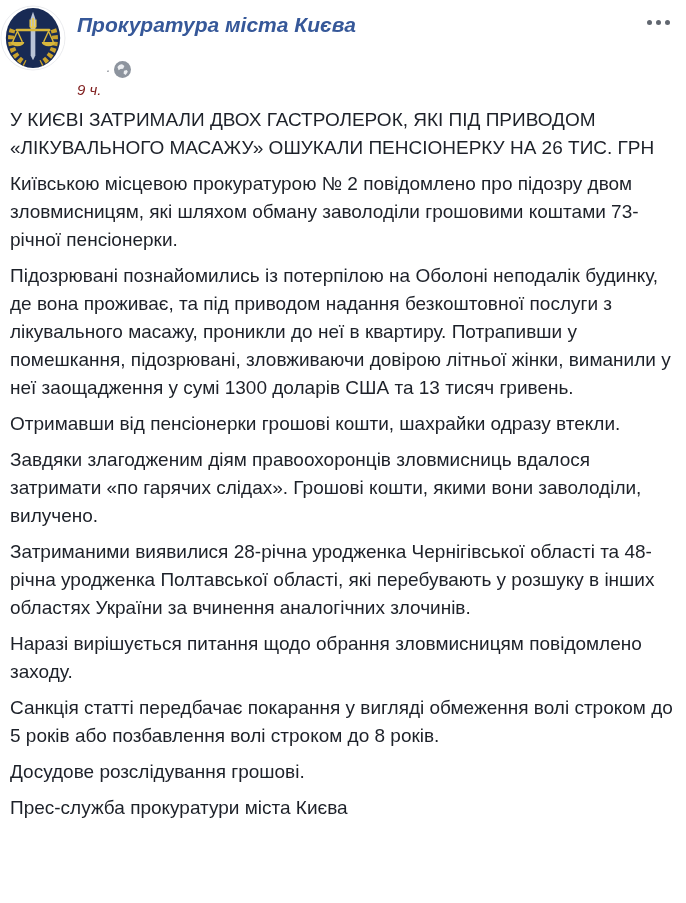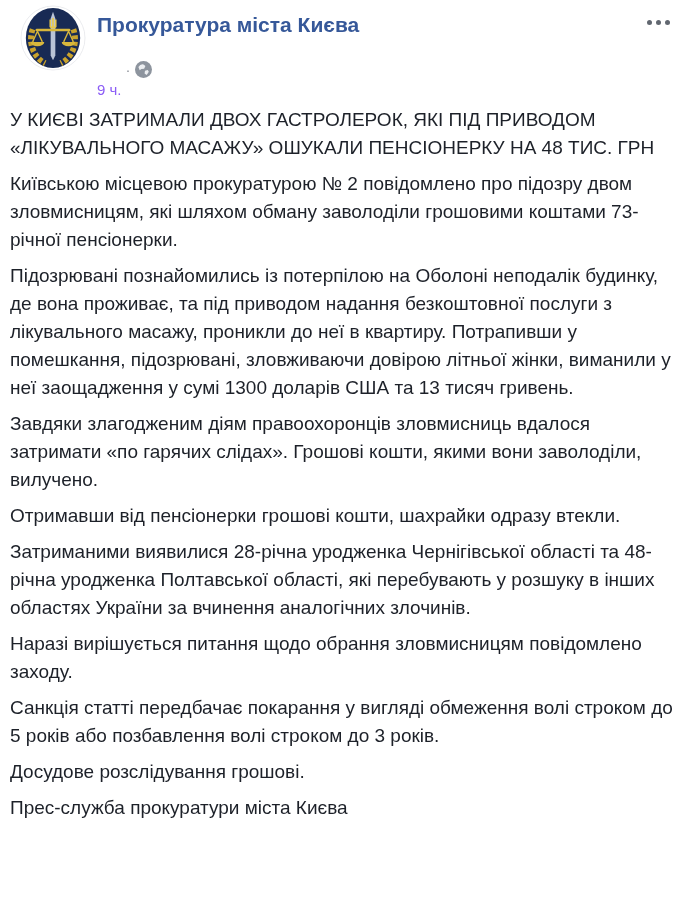--- a/index.html
+++ b/index.html
@@ -1,24 +1,24 @@
 <!DOCTYPE html>
 <html><head>
 <meta charset="utf-8">
 <style>
   html,body{margin:0;padding:0;background:#ffffff;}
   body{font-family:"Liberation Sans",sans-serif;color:#1d2129;-webkit-font-smoothing:antialiased;}
   .post{width:686px;background:#fff;box-sizing:border-box;}
-  .post-header{display:flex;align-items:flex-start;padding:5px 10px 2px 20px;position:relative;}
+  .post-header{display:flex;align-items:flex-start;padding:5px 10px 2px 0;position:relative;font-style:italic;}
   .avatar{display:block;width:66px;height:66px;border-radius:50%;overflow:hidden;flex:0 0 66px;cursor:pointer;}
   .avatar svg{display:block;}
   .header-text{margin-left:11px;padding-top:8px;}
   .page-name{color:#365899;font-weight:bold;font-size:21px;line-height:1.15;text-decoration:none;cursor:pointer;display:inline-block;}
   .meta{display:flex;align-items:center;margin-top:5px;color:#90949c;font-size:15px;line-height:1;}
-  .timestamp{color:#8b5cf6;text-decoration:none;cursor:pointer;margin-top:40px;}
+  .timestamp{color:#7f1d1d;text-decoration:none;cursor:pointer;margin-top:40px;}
   .meta-sep{margin:0 4px;}
   .globe{display:inline-flex;}
   .more-btn{position:absolute;right:12px;top:14px;display:flex;gap:4px;padding:6px 4px;cursor:pointer;border-radius:3px;}
   .more-dot{width:5px;height:5px;border-radius:50%;background:#616770;}
   .post-body{padding:7px 10px 0 10px;font-size:19px;line-height:28px;color:#1d2129;}
   .post-body p{margin:0 0 8px 0;}
 </style>
 </head>
 <body>
 
@@ -59,25 +59,25 @@
 
     <div class="more-btn" title="">
       <span class="more-dot"></span>
       <span class="more-dot"></span>
       <span class="more-dot"></span>
     </div>
 
   </div>
 
   <div class="post-body">
-    <p>У КИЄВІ ЗАТРИМАЛИ ДВОХ ГАСТРОЛЕРОК, ЯКІ ПІД ПРИВОДОМ «ЛІКУВАЛЬНОГО МАСАЖУ» ОШУКАЛИ ПЕНСІОНЕРКУ НА 48 ТИС. ГРН</p>
+    <p>У КИЄВІ ЗАТРИМАЛИ ДВОХ ГАСТРОЛЕРОК, ЯКІ ПІД ПРИВОДОМ «ЛІКУВАЛЬНОГО МАСАЖУ» ОШУКАЛИ ПЕНСІОНЕРКУ НА 26 ТИС. ГРН</p>
     <p>Київською місцевою прокуратурою № 2 повідомлено про підозру двом зловмисницям, які шляхом обману заволоділи грошовими коштами 73-річної пенсіонерки.</p>
     <p>Підозрювані познайомились із потерпілою на Оболоні неподалік будинку, де вона проживає, та під приводом надання безкоштовної послуги з лікувального масажу, проникли до неї в квартиру. Потрапивши у помешкання, підозрювані, зловживаючи довірою літньої жінки, виманили у неї заощадження у сумі 1300 доларів США та 13 тисяч гривень.</p>
+    <p>Отримавши від пенсіонерки грошові кошти, шахрайки одразу втекли.</p>
     <p>Завдяки злагодженим діям правоохоронців зловмисниць вдалося затримати «по гарячих слідах». Грошові кошти, якими вони заволоділи, вилучено.</p>
-    <p>Отримавши від пенсіонерки грошові кошти, шахрайки одразу втекли.</p>
     <p>Затриманими виявилися 28-річна уродженка Чернігівської області та 48-річна уродженка Полтавської області, які перебувають у розшуку в інших областях України за вчинення аналогічних злочинів.</p>
     <p>Наразі вирішується питання щодо обрання зловмисницям повідомлено заходу.</p>
-    <p>Санкція статті передбачає покарання у вигляді обмеження волі строком до 5 років або позбавлення волі строком до 3 років.</p>
+    <p>Санкція статті передбачає покарання у вигляді обмеження волі строком до 5 років або позбавлення волі строком до 8 років.</p>
     <p>Досудове розслідування грошові.</p>
     <p>Прес-служба прокуратури міста Києва</p>
   </div>
 
 </div>
 
 </body></html>

